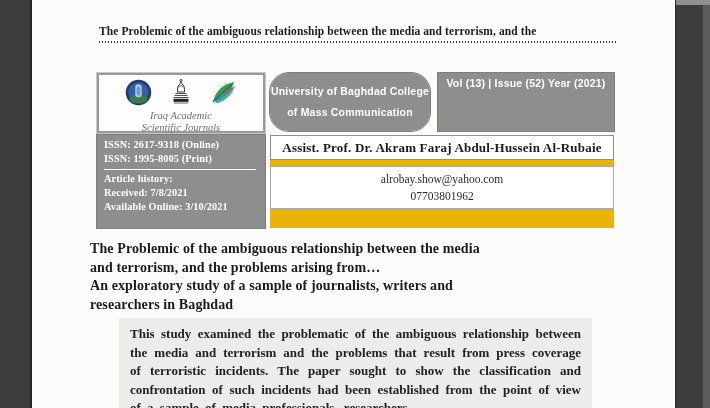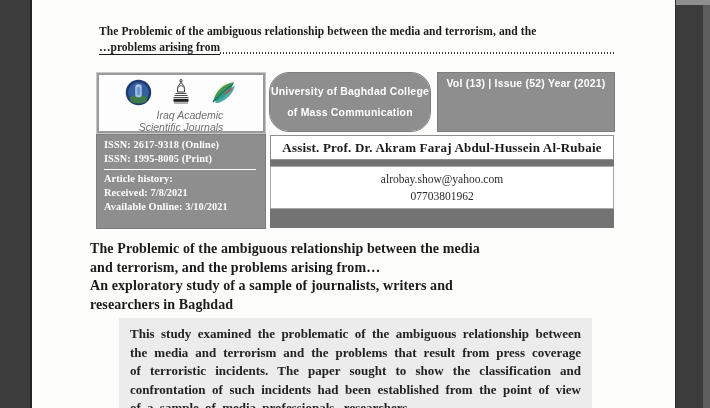--- a/index.html
+++ b/index.html
@@ -29,40 +29,40 @@
     font-family:"Liberation Sans","DejaVu Sans",sans-serif; font-weight:bold;
   }
   .logo-cell {
     left:65px; top:73px; width:168px; height:60px;
     background:#fdfdfd; border:2px solid #9a9a9a; box-shadow:0 0 0 1px #c7c7c7;
     display:flex; flex-direction:column; align-items:center; justify-content:flex-start;
     padding-top:4px;
   }
   .logo-row { display:flex; align-items:center; gap:17px; height:30px; }
   .logo-caption {
-    font-family:Liberation Sans, sans-serif; font-style:italic;
-    color:#6f6f6f; font-size:10.5px; line-height:11.5px; text-align:right; margin-top:1px;
+    font-family:Liberation Serif, serif; font-style:italic;
+    color:#6f6f6f; font-size:10.5px; line-height:11.5px; text-align:center; margin-top:1px;
   }
   .college-cell {
     left:238px; top:73px; width:160px; height:58px;
     display:flex; flex-direction:column; justify-content:center; text-align:center;
     font-size:10.5px; line-height:21px; letter-spacing:.2px;border-radius:19px;
   }
   .vol-cell {
     left:406px; top:73px; width:176px; height:58px;
     display:flex; flex-direction:column; justify-content:flex-start; text-align:center;
     font-size:10.5px; line-height:21px; letter-spacing:.2px;gap:40px;
   }
   .issn-cell {
     left:65px; top:135px; width:168px; height:93px;
     padding:3px 0 0 7px; font-size:10.3px; line-height:14.3px; letter-spacing:.1px;font-family:Liberation Serif, serif;
   }
   .issn-rule { width:152px; height:0; border-top:1.5px solid #ffffff; margin:2px 0 2px 0; }
   .author-area {
-    left:238px; top:135px; width:344px; height:93px; background:#737373;
+    left:238px; top:135px; width:344px; height:93px; background:#eab308;
   }
   .author-name-box {
     position:absolute; left:0; top:0; width:344px; height:25px; background:#ffffff;
     border:1px solid #8f8f8f; text-align:center; line-height:23px;
     font-weight:bold; font-size:13px; color:#1b1b1b; letter-spacing:.2px;
   }
   .contact-box {
     position:absolute; left:0; top:31px; width:344px; height:43px; background:#ffffff;
     border:1px solid #a8a8a8; text-align:center; padding-top:4px;
     font-size:11.5px; line-height:17px; color:#2a2a2a;
@@ -85,21 +85,20 @@
 
 <div class="canvas">
   <div class="right-edge-strip"></div>
   <div class="right-top-sliver"></div>
 
   <div class="page">
 
     <div class="running-head">
       <div class="rh-line1">The Problemic of the ambiguous relationship between the media and terrorism, and the</div>
       <div class="rh-line2-row">
-        <span class="rh-line2">…problems arising from</span>
         <span class="rh-dots"></span>
       </div>
     </div>
 
     <div class="cell logo-cell">
       <div class="logo-row">
         <span>
           <svg width="27" height="27" viewBox="0 0 28 28">
             <circle cx="14" cy="14" r="13.2" fill="#1e3a6e"></circle>
             <circle cx="14" cy="14" r="10.6" fill="#355e9e"></circle>

